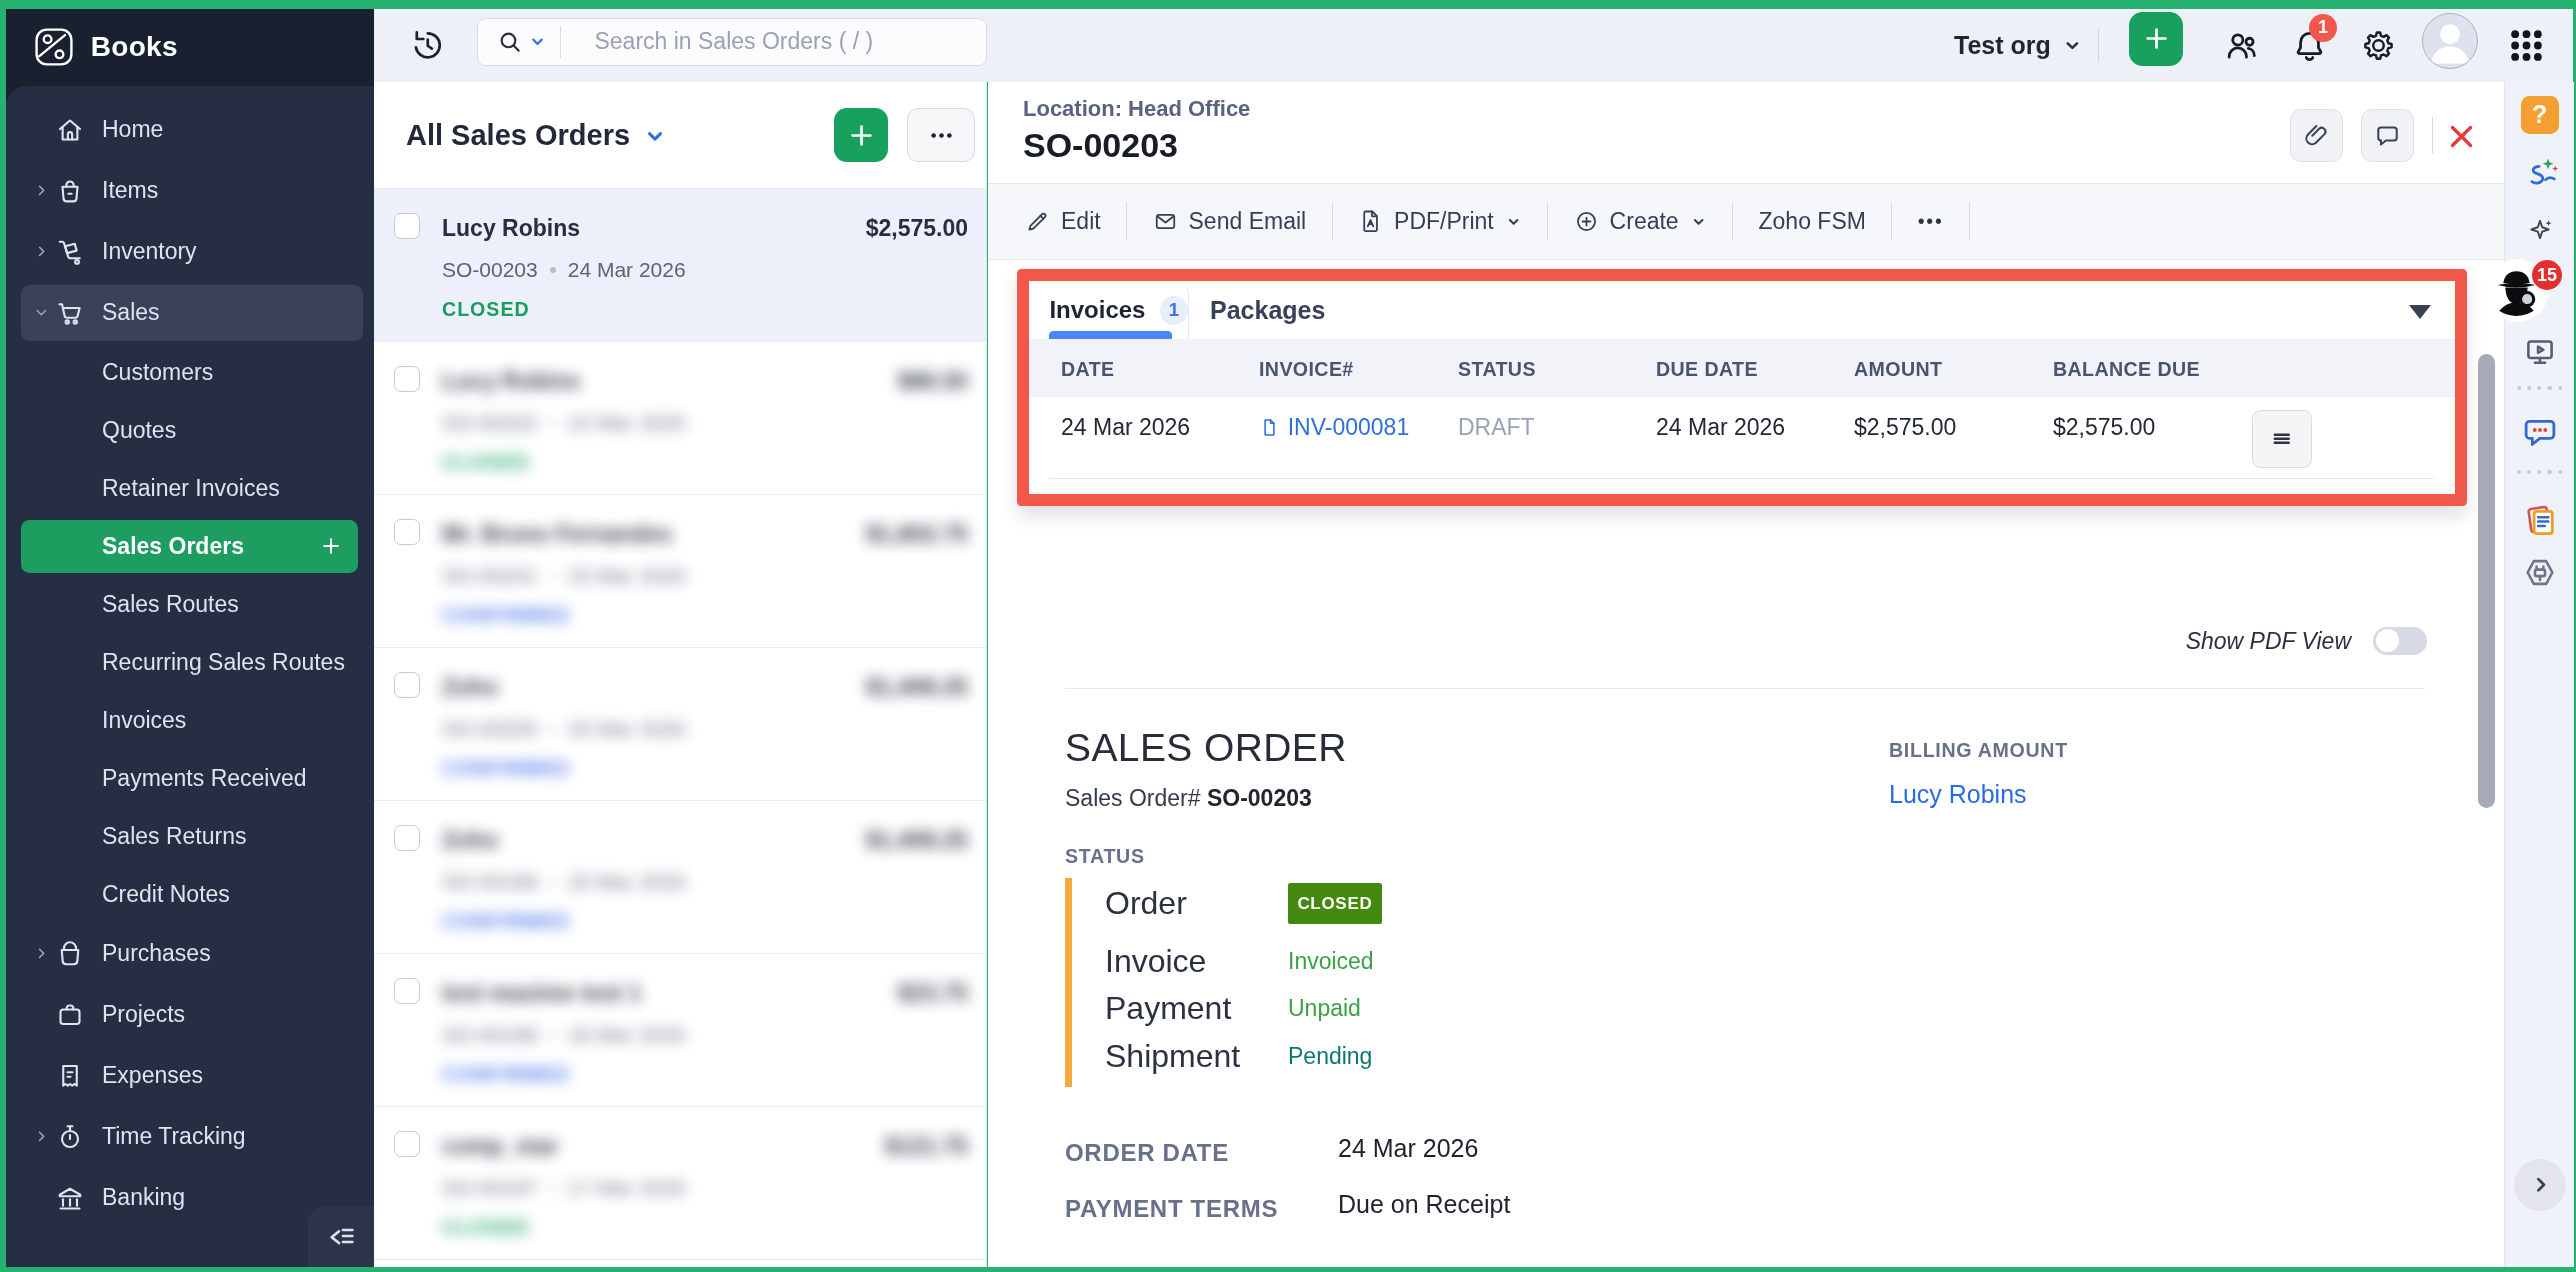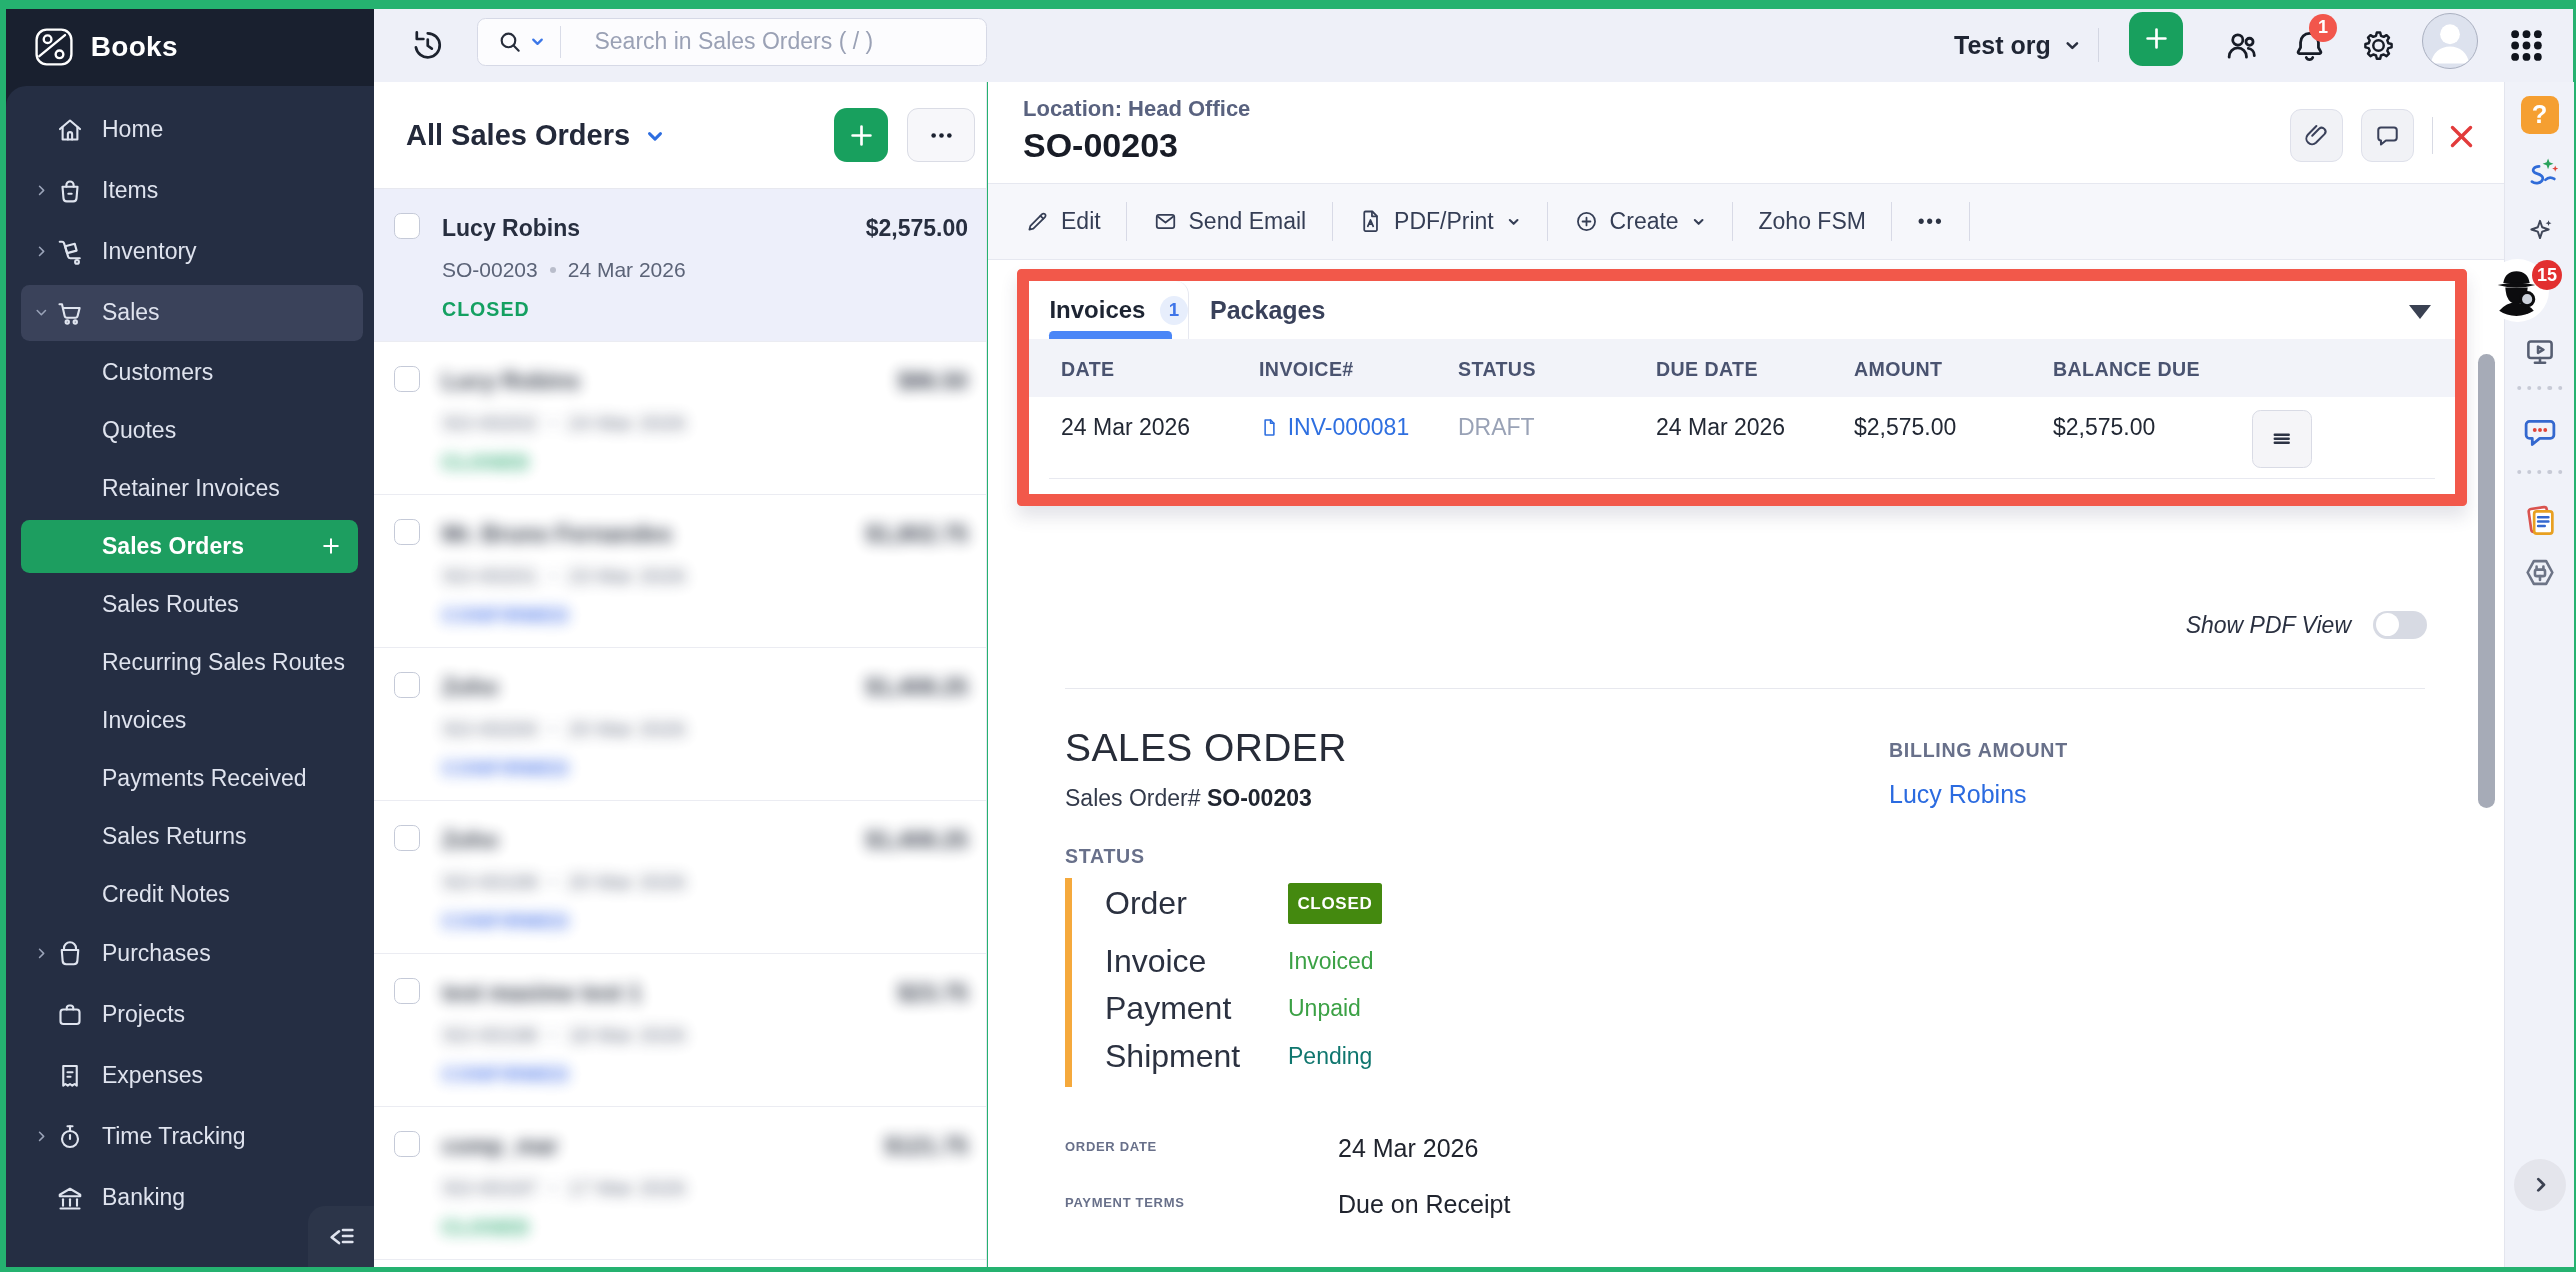--- a/index.html
+++ b/index.html
@@ -86,36 +86,36 @@
 #rb-caret{position:absolute;right:24px;top:24px;width:0;height:0;border-left:11px solid transparent;border-right:11px solid transparent;border-top:14.5px solid #3a4152;cursor:pointer}
 #rb-thead{position:absolute;left:0;top:58px;width:100%;height:58px;background:#f2f3f9}
 .th-cell{position:absolute;font-size:19.6px;font-weight:700;color:#4a5370;letter-spacing:0.4px;top:18.7px}
 #rb-trow{position:absolute;left:0;top:116px;width:100%;height:81px}
 .td-cell{position:absolute;top:17px;font-size:23px;color:#222834;white-space:nowrap}
 #rb-rowsep{position:absolute;left:20.4px;right:20.4px;top:197px;height:0.9px;background:#e8e9f0}
 .inv-link{display:flex;align-items:center;gap:7.7px;color:#2e6fe0;cursor:pointer}
 .inv-link .fi{width:21px;height:21px}
 #rb-ham{position:absolute;left:1223px;top:129px;width:60px;height:58px;background:#f5f5f8;border:1.7px solid #d9dbe5;border-radius:8.5px;display:flex;align-items:center;justify-content:center;color:#2c3344;cursor:pointer}
 
-#dt-pdfrow{position:absolute;left:0;top:520px;width:100%;height:51px}
+#dt-pdfrow{position:absolute;left:0;top:536px;width:100%;height:51px}
 #pdf-label{position:absolute;right:153px;top:10.2px;font-size:23px;font-style:italic;color:#2a3040;white-space:nowrap}
 #pdf-toggle{position:absolute;right:77px;top:8.5px;width:54px;height:28px;background:#d7dae3;border-radius:14.5px;cursor:pointer}
 #pdf-toggle .knob{position:absolute;left:2.6px;top:2.6px;width:23px;height:23px;border-radius:50%;background:#fff}
 #dt-docdiv{position:absolute;left:77px;right:79px;top:606px;height:0.9px;background:#e7e8ee}
 #doc-title{position:absolute;left:77px;top:644px;font-size:39px;font-weight:500;color:#272c38;letter-spacing:0.4px}
 #doc-subtitle{position:absolute;left:77px;top:703px;font-size:23px;color:#333a4a}
 #doc-subtitle b{color:#20252f}
 #doc-status-label{position:absolute;left:77px;top:763px;font-size:19.6px;font-weight:700;color:#68708a;letter-spacing:0.7px}
 #doc-statusbar{position:absolute;left:77px;top:796px;width:6.8px;height:209px;background:#f5a93c}
 .stat-row{position:absolute;left:117px;display:flex;align-items:center}
 .stat-row .sr-label{width:183px;font-size:32px;color:#2b3140}
 .badge-green{background:#44890f;color:#fff;font-size:17px;font-weight:700;letter-spacing:0.7px;padding:10.2px 9.4px;border-radius:2.6px}
 .val-green{font-size:23px;color:#3ba145}
 .val-orange{font-size:23px;color:#0f766e}
-.doc-field-label{position:absolute;left:77px;font-size:13px;font-weight:700;color:#68708a;letter-spacing:0.7px}
+.doc-field-label{position:absolute;left:77px;font-size:24px;font-weight:700;color:#68708a;letter-spacing:0.7px}
 .doc-field-value{position:absolute;left:350px;font-size:25px;color:#20242e}
 #doc-bill-label{position:absolute;left:901px;top:657px;font-size:19.6px;font-weight:700;color:#68708a;letter-spacing:0.7px}
 #doc-bill-name{position:absolute;left:901px;top:698px;font-size:25px;color:#2b6be0;cursor:pointer}
 #dt-scrollbar{position:absolute;left:1490px;top:272px;width:17px;height:454px;background:#a6abb7;border-radius:9.4px;cursor:pointer}
 
 #rail{position:absolute;left:2504px;top:82px;width:70px;height:1185px;background:#f0f2f9;border-left:0.9px solid #e3e5ee}
 .rail-btn{position:absolute;left:50%;transform:translateX(-50%);cursor:pointer}
 #rail-help{top:13.6px;width:38px;height:38px;background:#f59f31;border-radius:8.5px;color:#fff;font-size:25.5px;font-weight:700;display:flex;align-items:center;justify-content:center}
 .rail-dots{position:absolute;left:50%;transform:translateX(-50%);display:flex;gap:6px}
 .rail-dots i{width:4.3px;height:4.3px;border-radius:50%;background:#c7cad6}

